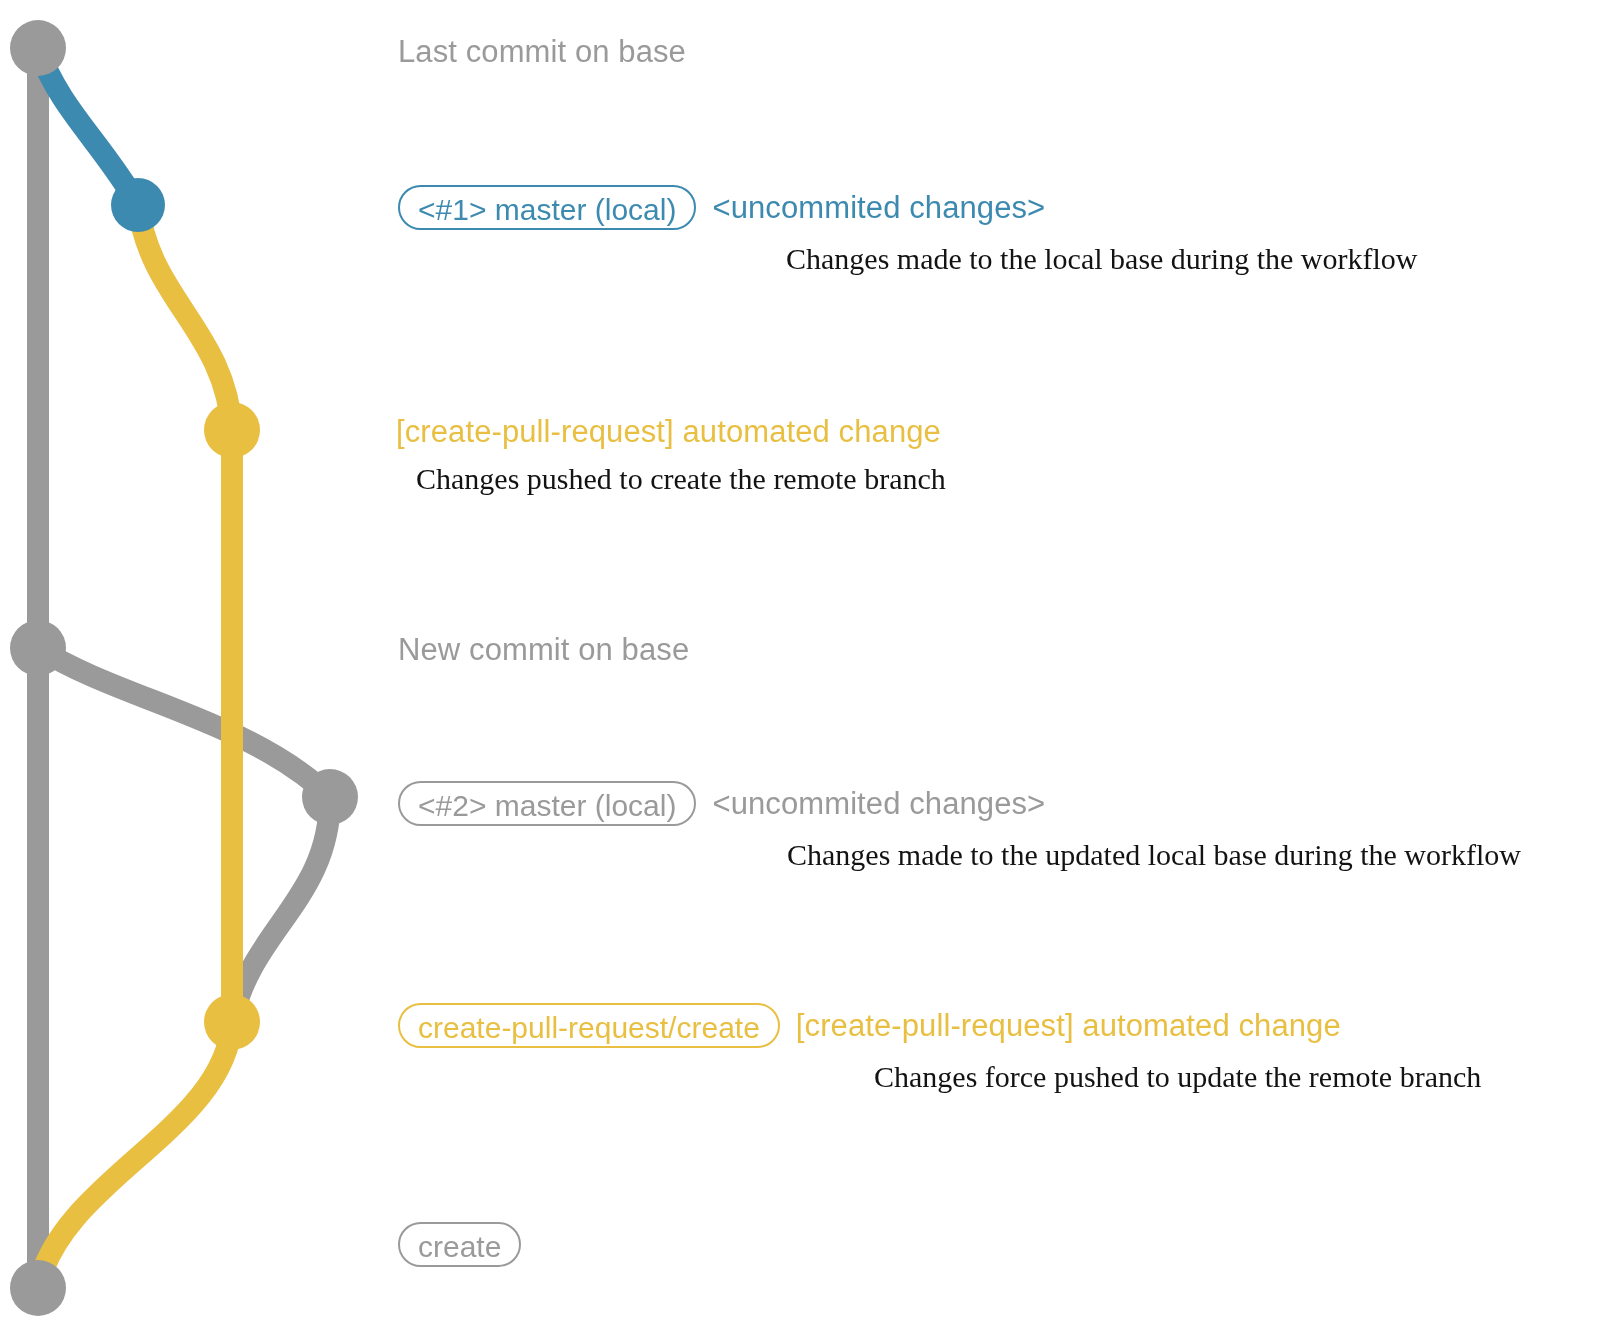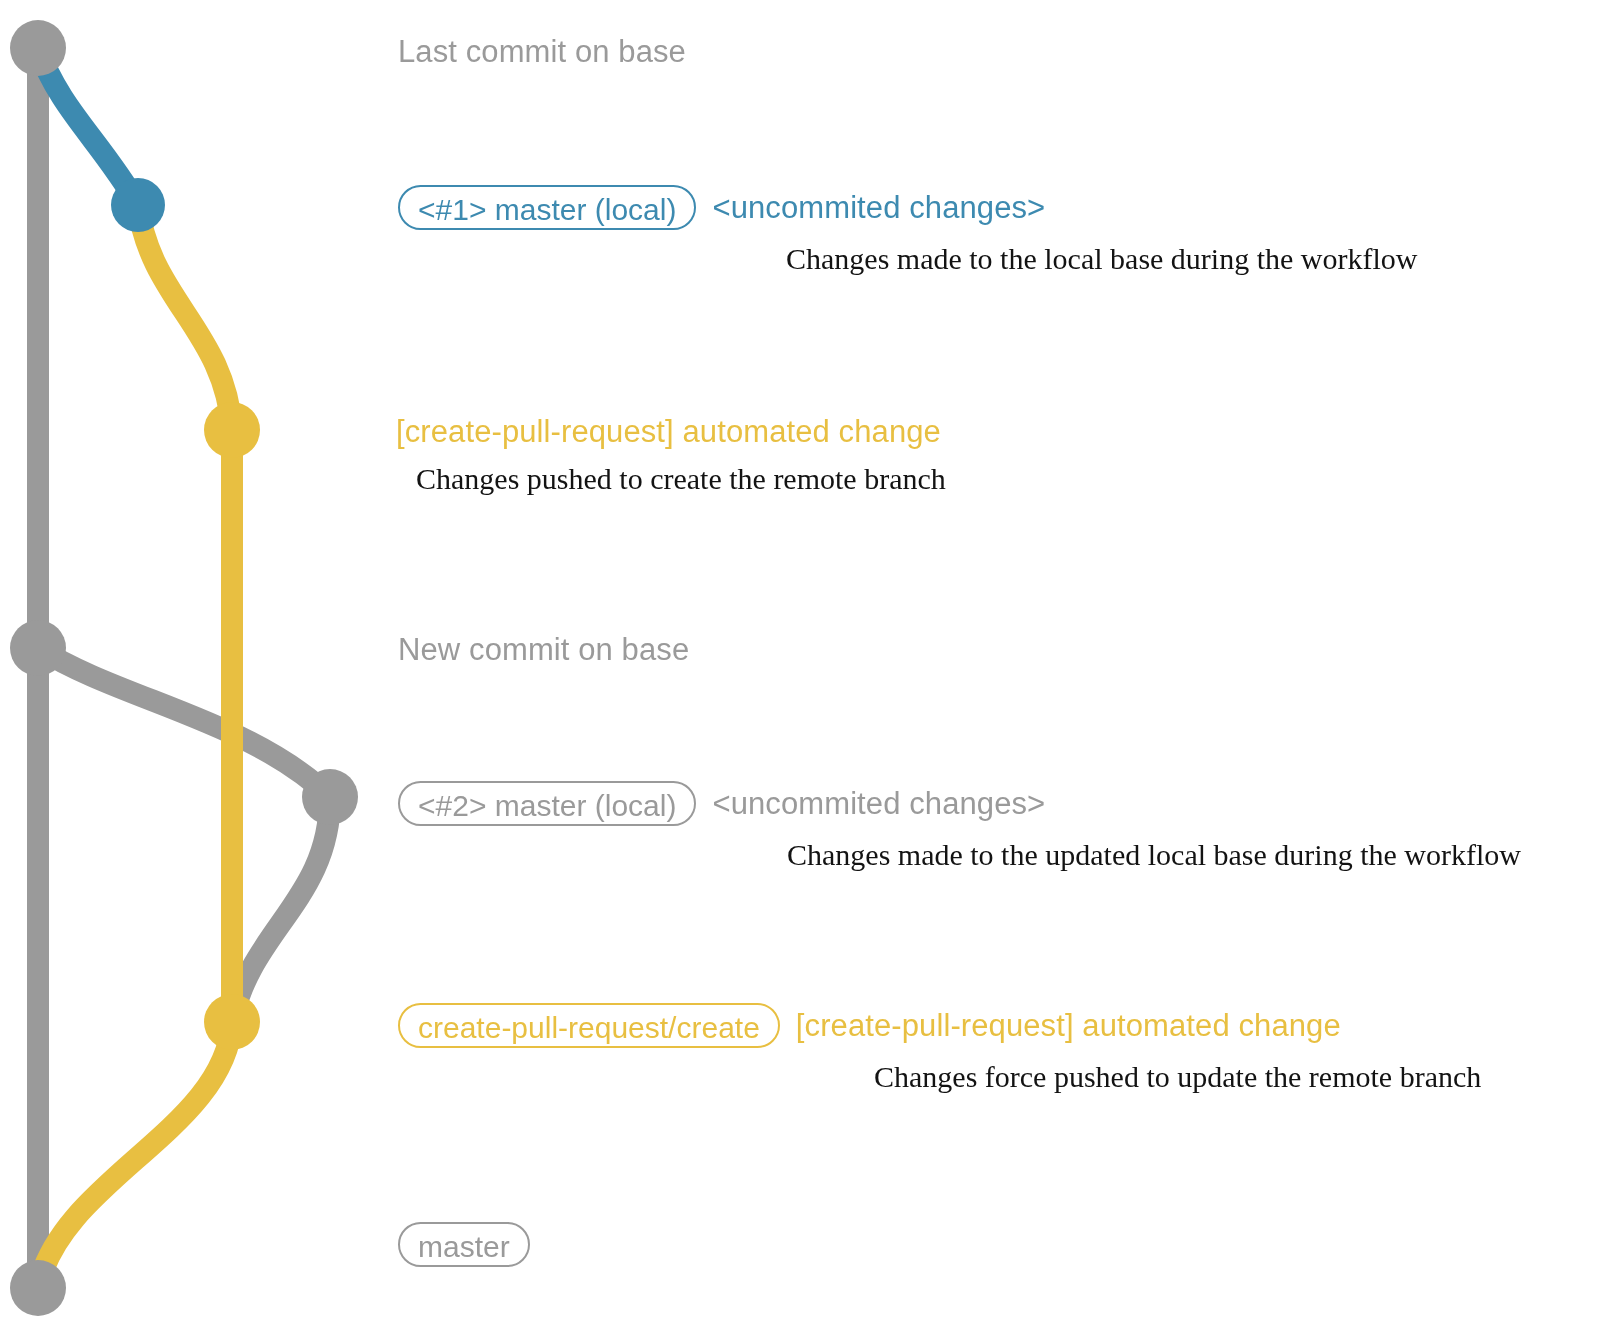--- a/index.html
+++ b/index.html
@@ -143,16 +143,16 @@
   </div>
   <div class="desc" style="left:787px; top:838px;">Changes made to the updated local base during the workflow</div>
 
   <div class="row" style="left:398px; top:1003px;">
     <span class="pill yellow">create-pull-request/create</span>
     <span class="commit-msg yellow">[create-pull-request] automated change</span>
   </div>
   <div class="desc" style="left:874px; top:1060px;">Changes force pushed to update the remote branch</div>
 
   <div class="row" style="left:398px; top:1222px;">
-    <span class="pill grey">master</span>
+    <span class="pill grey">create</span>
   </div>
 
 </div>
 
 </body></html>

